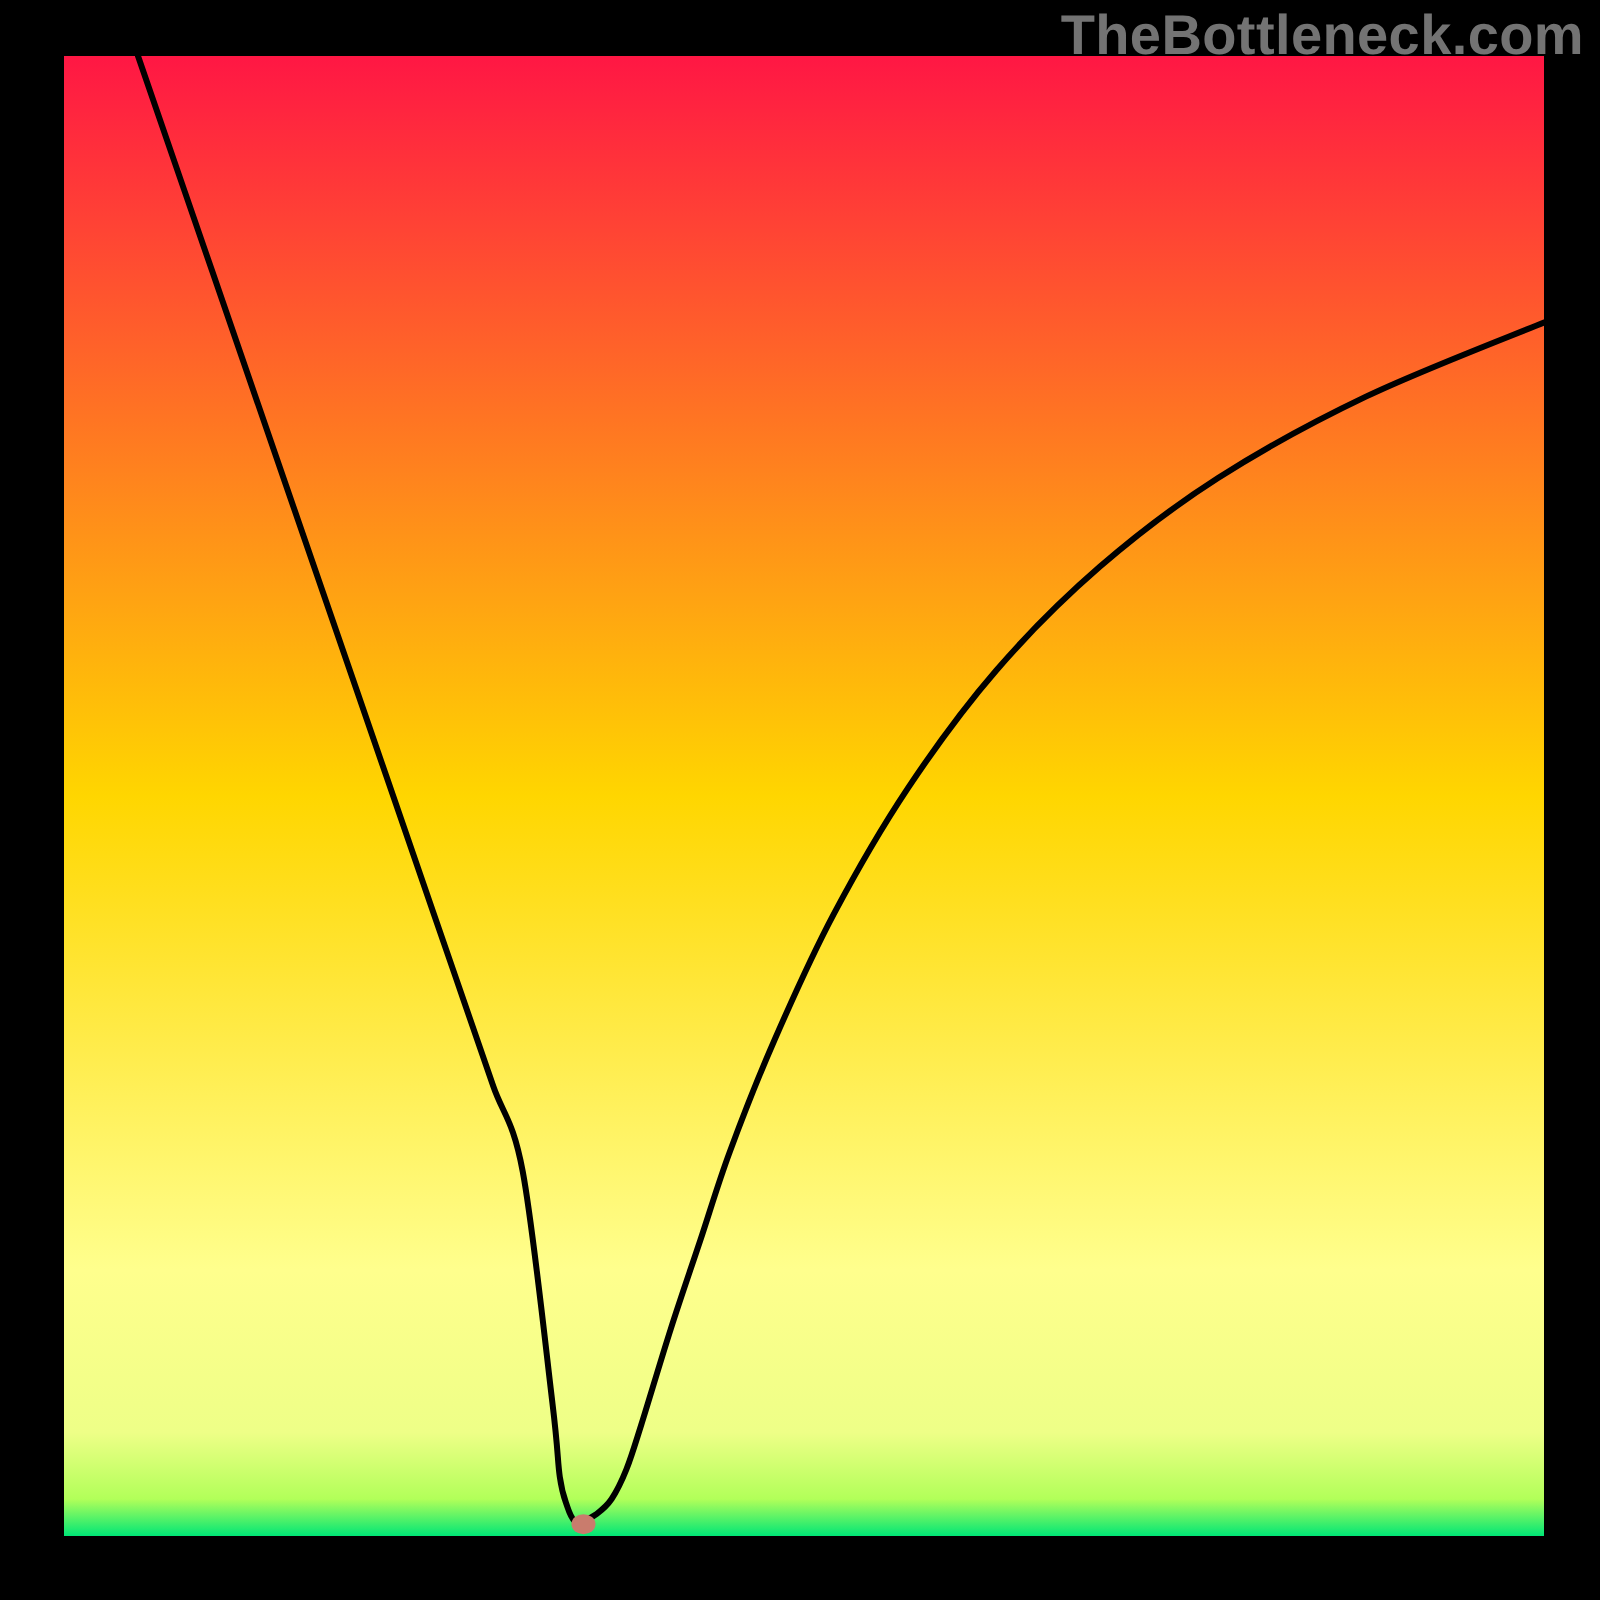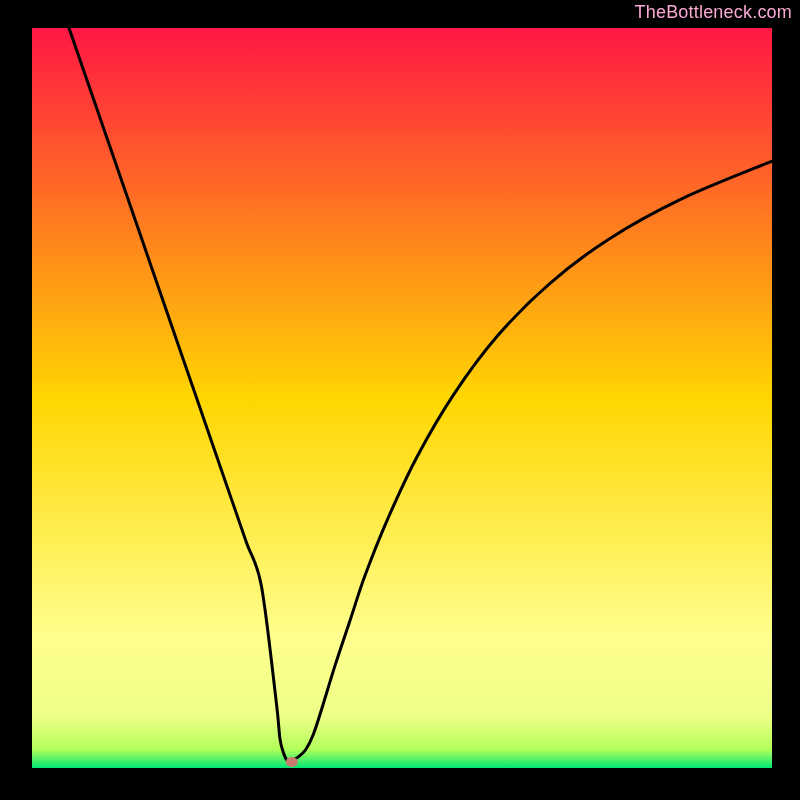--- a/index.html
+++ b/index.html
@@ -13,23 +13,23 @@
   }
   .canvas-wrap {
     position: relative;
     width: 800px;
     height: 800px;
   }
   .watermark {
     position: absolute;
     top: 2px;
     right: 8px;
-    color: #f9a8d4;
-    font-size: 18px;
-    font-weight: 400;
+    color: #737373;
+    font-size: 28px;
+    font-weight: 700;
     letter-spacing: 0.2px;
     z-index: 10;
   }
   svg {
     display: block;
   }
 </style>
 </head>
 <body>
 

